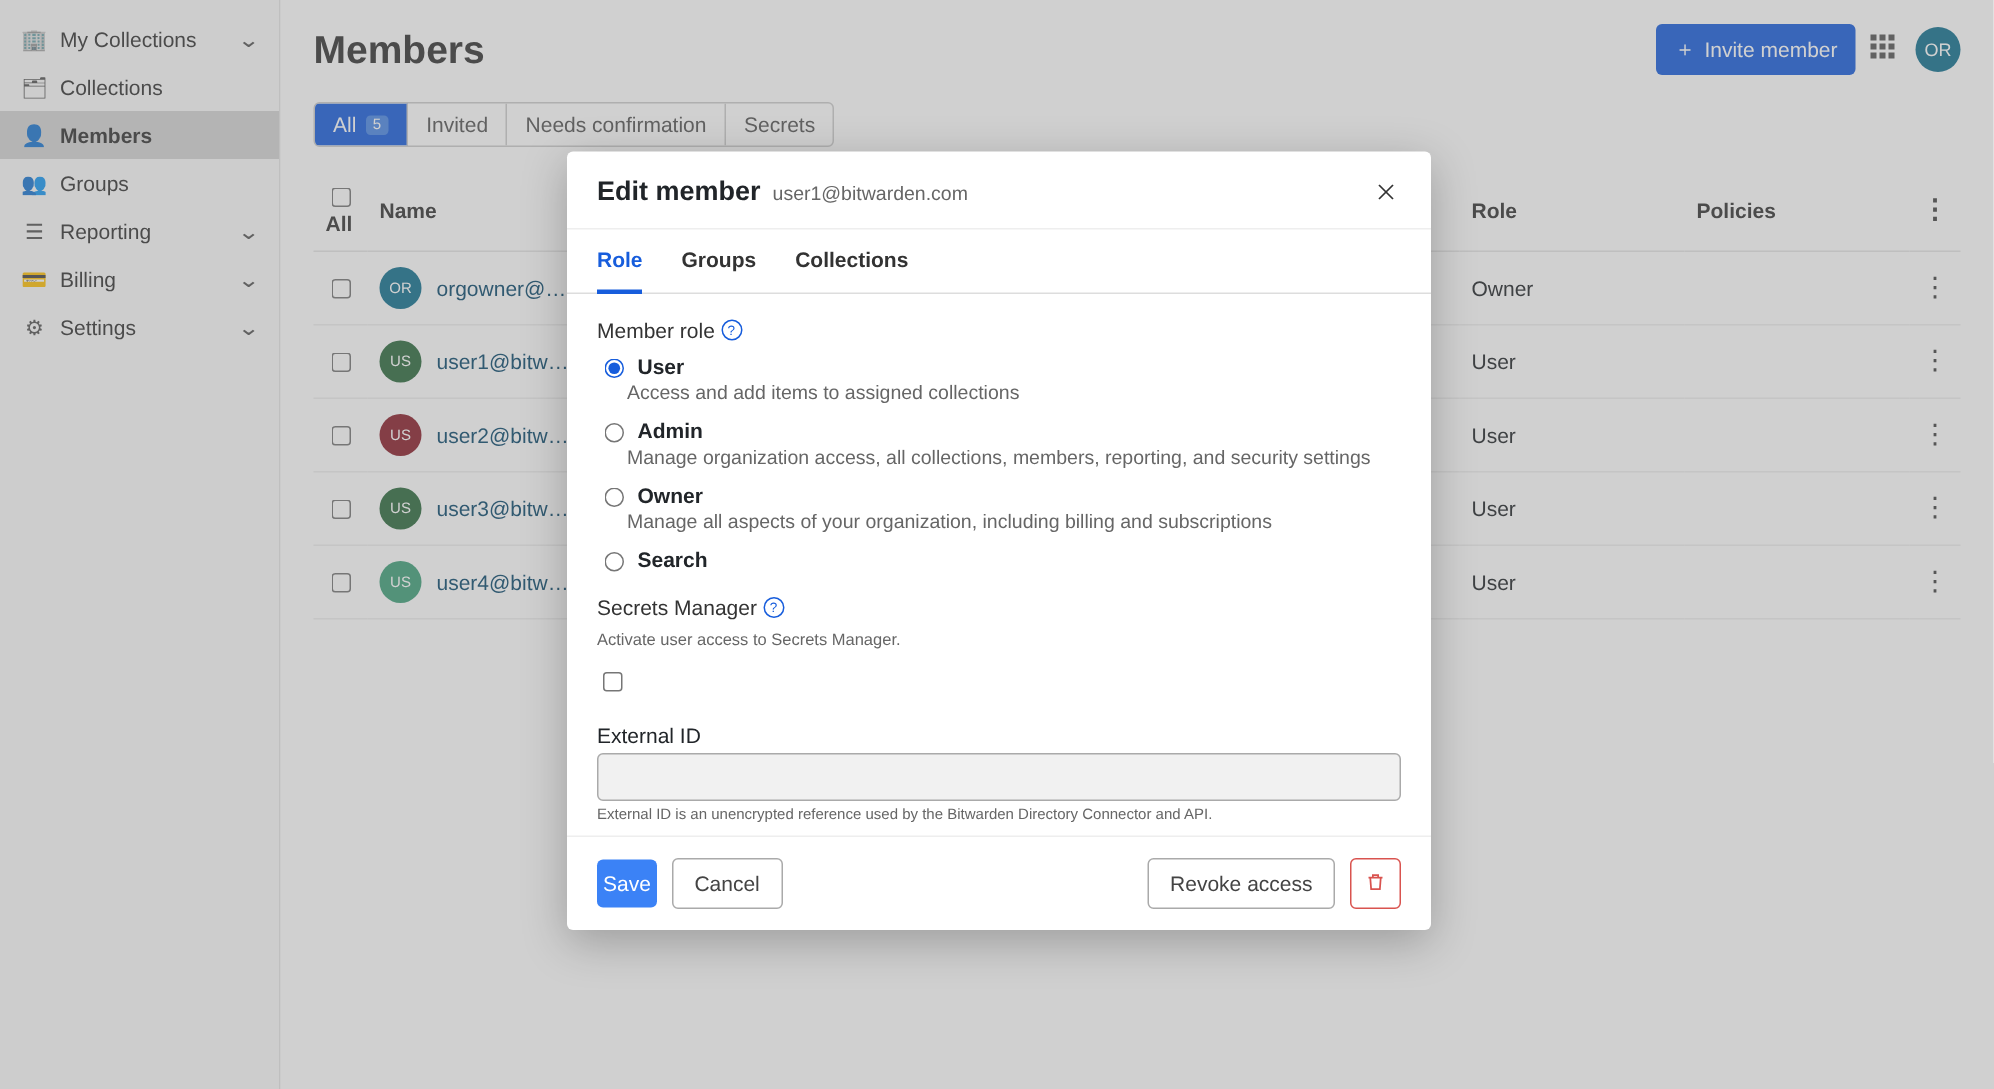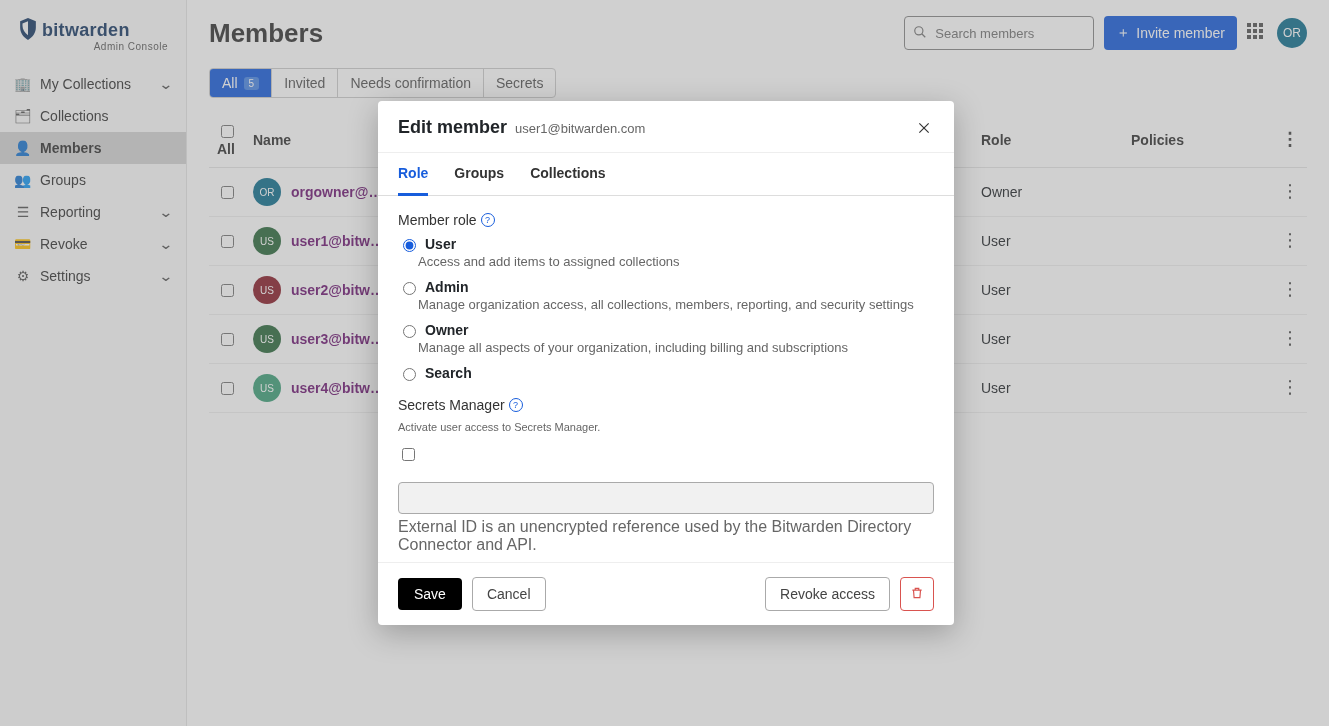--- a/index.html
+++ b/index.html
@@ -40,21 +40,21 @@
   .tabs .tab.active{ background:#175ddc; color:#fff;}
   .tabs .badge { background:#4b87e5; color:#fff; font-size:10px; padding:1px 5px; border-radius:3px;}
   .tabs .tab:not(.active){ color:#555;}
 
   
   table.members { width:100%; border-collapse:collapse;}
   table.members th { text-align:left; font-weight:600; color:#333; padding:10px 8px; border-bottom:1px solid #e5e5e5; font-size:14px;}
   table.members td { padding:10px 8px; border-bottom:1px solid #eee; vertical-align:middle; font-size:14px;}
   .row-av { width:28px;height:28px;border-radius:50%; color:#fff; font-size:10px; display:inline-flex; align-items:center; justify-content:center; margin-right:10px; flex-shrink:0;}
   .name-cell { display:flex; align-items:center;}
-  .name-link { color:#701a75; font-weight:700; text-decoration:none;}
+  .name-link { color:#0c4a6e; font-weight:400; text-decoration:none;}
   .dots { cursor:pointer; color:#444; font-size:18px; line-height:0;}
   table.members th:first-child, table.members td:first-child{width:30px;}
   table.members th:nth-child(3), table.members td:nth-child(3){width:150px;}
   table.members th:nth-child(4), table.members td:nth-child(4){width:150px;margin-left:11px;}
   table.members th:last-child, table.members td:last-child{width:30px; text-align:right;}
 
   
   .overlay { position:absolute; inset:0; background:rgba(120,120,120,0.35); }
 
   
@@ -72,45 +72,34 @@
   .section-title { font-size:14px; color:#333; display:flex; align-items:center; gap:4px; margin-bottom:8px;}
   .help { width:14px;height:14px;border:1px solid #175ddc; border-radius:50%; color:#175ddc; font-size:9px; display:inline-flex; align-items:center; justify-content:center;}
   .radio-opt { margin-bottom:10px;}
   .radio-opt label { font-weight:600; font-size:14px; display:flex; align-items:center; gap:6px; cursor:pointer;}
   .radio-opt input[type=radio]{ accent-color:#175ddc; }
   .radio-desc { margin-left:20px; font-size:13px; color:#666; margin-top:2px;}
   .sm-desc{font-size:11px; color:#666; margin-bottom:12px;}
   .chk-row { display:flex; align-items:center; gap:6px; font-weight:600; font-size:14px; margin-bottom:18px;}
   .field-label{font-size:14px; margin-bottom:4px;}
   .ext-input{width:100%; height:32px; border:1px solid #aaa; border-radius:4px; background:#f1f1f1; padding:0 8px;}
-  .hint{font-size:16px; color:#666; margin-top:4px;}
+  .hint{font-size:10px; color:#666; margin-top:4px;}
   .dlg-foot{ border-top:1px solid #eee; padding:14px 20px; display:flex; align-items:center; gap:10px;}
-  .btn-save{ background:#000000; color:#fff; border:none; border-radius:4px; padding:8px 16px; font-size:14px; cursor:pointer;}
+  .btn-save{ background:#3b82f6; color:#fff; border:none; border-radius:4px; padding:8px 4px; font-size:14px; cursor:pointer;}
   .btn-outline{ background:#fff; border:1px solid #aaa; color:#444; border-radius:4px; padding:8px 14px; font-size:14px; cursor:pointer;}
   .foot-right{margin-left:auto; display:flex; gap:10px;}
   .btn-danger-outline{ border:1px solid #d9534f; color:#d9534f; background:#fff; border-radius:4px; width:34px; height:34px; display:flex; align-items:center; justify-content:center; cursor:pointer;}
   .btn-danger-outline svg{width:14px;height:14px;}
 </style>
 </head>
 <body>
 
 <div class="app">
 
   <aside class="sidebar">
-    <div class="brand">
-      <div class="brand-row">
-        <span style="margin-right:4px;">
-          <svg width="20" height="22" viewBox="0 0 24 28" fill="#1a3b66">
-              <path d="M12 0L2 4v8c0 7 4 12 10 16 6-4 10-9 10-16V4L12 0zM12 4v18c-4-3-7-7-7-12V7l7-3z"></path>
-            </svg>
-        </span>
-        <span class="brand-text">bitwarden</span>
-      </div>
-      <div class="brand-sub">Admin Console</div>
-    </div>
     <ul class="nav">
       <li>
         <span class="icon">🏢</span>
         <span>My Collections</span>
         <span class="chev">⌄</span>
       </li>
       <li>
         <span class="icon">🗂</span>
         <span>Collections</span>
       </li>
@@ -122,44 +111,35 @@
         <span class="icon">👥</span>
         <span>Groups</span>
       </li>
       <li>
         <span class="icon">☰</span>
         <span>Reporting</span>
         <span class="chev">⌄</span>
       </li>
       <li>
         <span class="icon">💳</span>
-        <span>Revoke</span>
+        <span>Billing</span>
         <span class="chev">⌄</span>
       </li>
       <li>
         <span class="icon">⚙</span>
         <span>Settings</span>
         <span class="chev">⌄</span>
       </li>
     </ul>
   </aside>
 
   <main class="main">
     <div class="page-header">
       <h1 class="page-title">Members</h1>
       <div class="header-right">
-        <div class="search">
-          <span style="margin-right:6px;">
-            <svg width="14" height="14" viewBox="0 0 24 24" fill="none" stroke="#777" stroke-width="2">
-                <circle cx="10" cy="10" r="7"></circle>
-                <line x1="21" y1="21" x2="15" y2="15"></line>
-              </svg>
-          </span>
-          <input placeholder="Search members" style="">
-        </div>
         <button class="btn-primary">
           <span>＋</span>
           <span>Invite member</span>
         </button>
         <div class="grid-icon">
           <span></span>
             <span></span>
             <span></span>
             <span></span>
             <span></span>
@@ -320,20 +300,21 @@
 
       <div class="section-title" style="margin-top:16px;">
         <span>Secrets Manager</span>
         <span class="help">?</span>
       </div>
       <div class="sm-desc">Activate user access to Secrets Manager.</div>
       <label class="chk-row">
         <input type="checkbox" style="">
       </label>
 
+      <div class="field-label">External ID</div>
       <input class="ext-input" readonly="" style="">
       <div class="hint">External ID is an unencrypted reference used by the Bitwarden Directory Connector and API.</div>
     </div>
 
     <div class="dlg-foot">
       <button class="btn-save">Save</button>
       <button class="btn-outline">Cancel</button>
       <div class="foot-right">
         <button class="btn-outline">Revoke access</button>
         <button class="btn-danger-outline">

